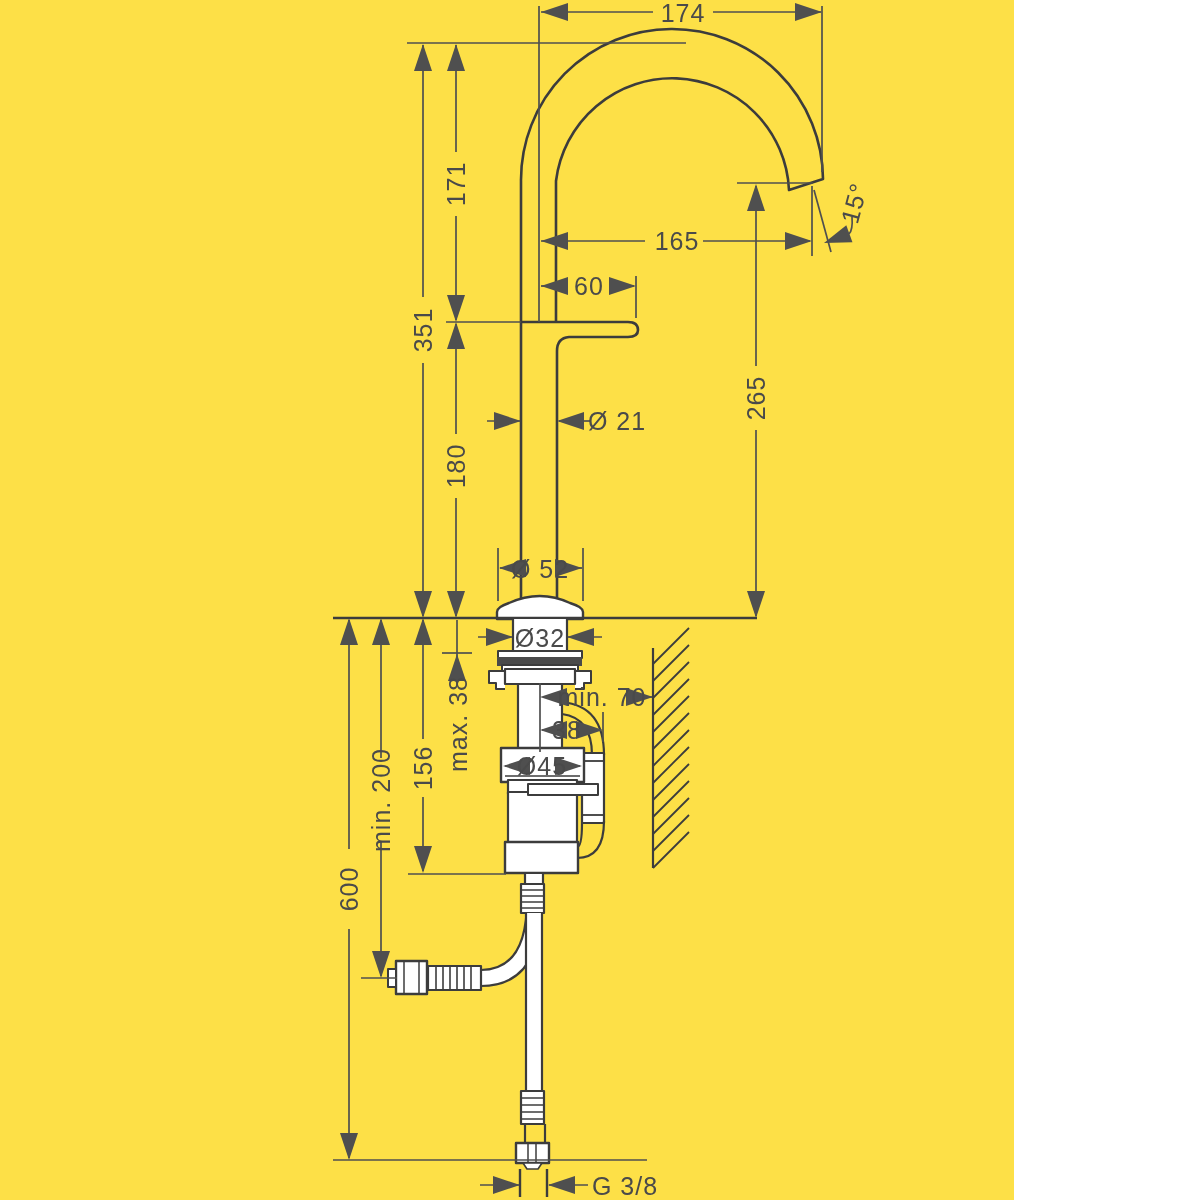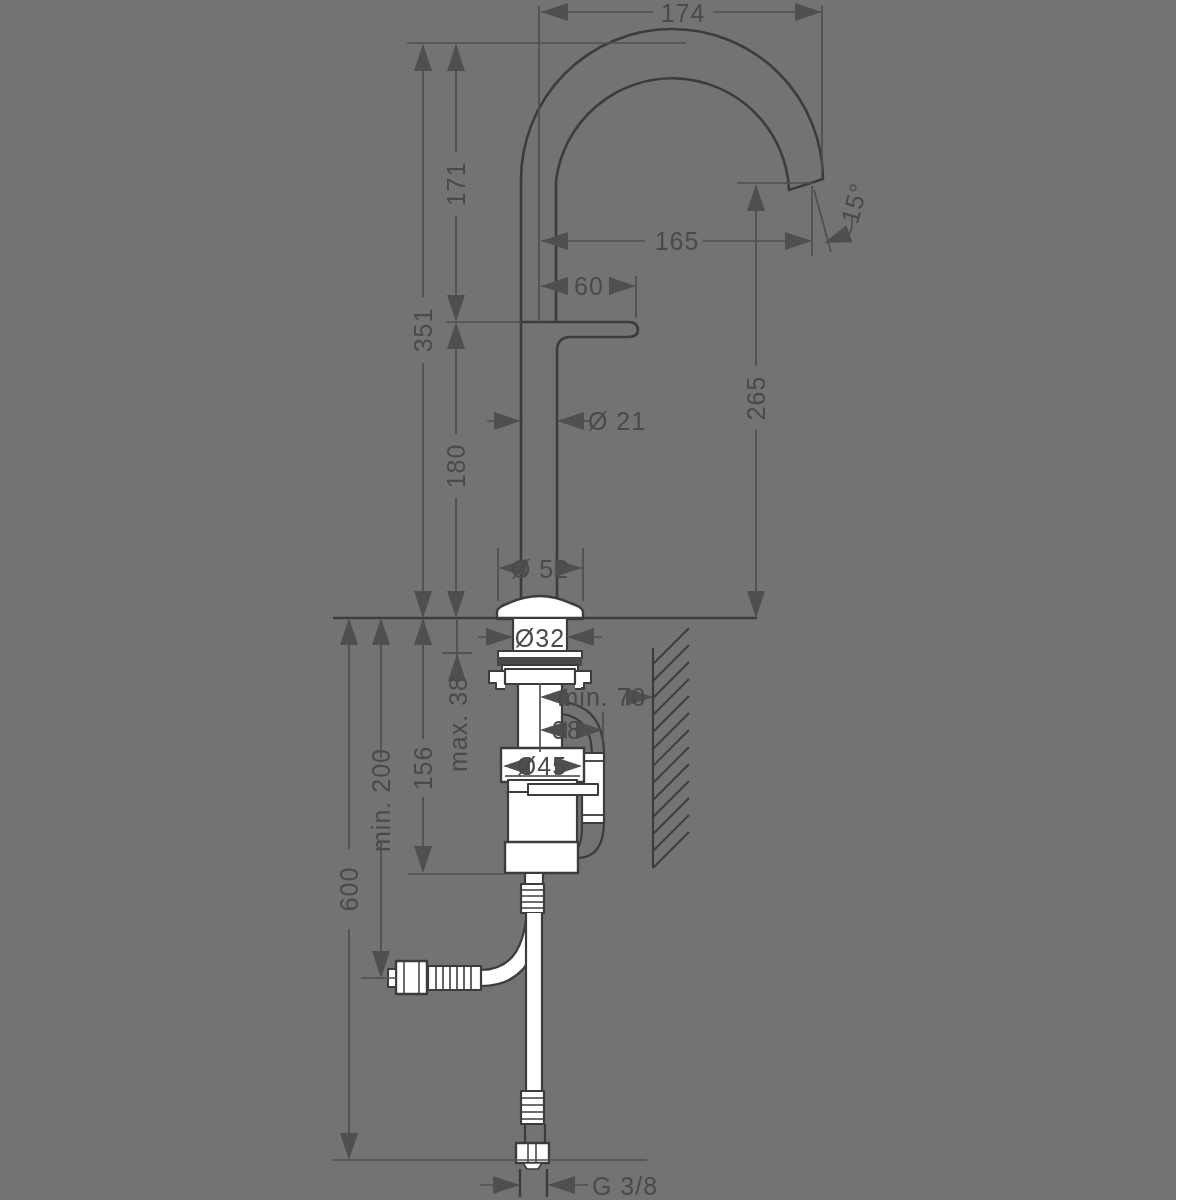--- a/index.html
+++ b/index.html
@@ -1,16 +1,16 @@
 <!DOCTYPE html>
 <html><head>
 <meta charset="utf-8">
 <style>
   html,body{margin:0;padding:0;background:#ffffff;}
-  .stage{width:1176px;height:1200px;position:relative;background:#737373;overflow:hidden;
+  .stage{width:1014px;height:1200px;position:relative;background:#fde047;overflow:hidden;
          font-family:"Liberation Sans", sans-serif;}
   svg{display:block;}
   text{font-family:"Liberation Sans", sans-serif;}
 </style>
 </head>
 <body>
 
 <div class="stage">
   <svg id="diagram" width="1200" height="1200" viewBox="0 0 1200 1200" xmlns="http://www.w3.org/2000/svg">
       <g stroke-linecap="butt" stroke-linejoin="round">

